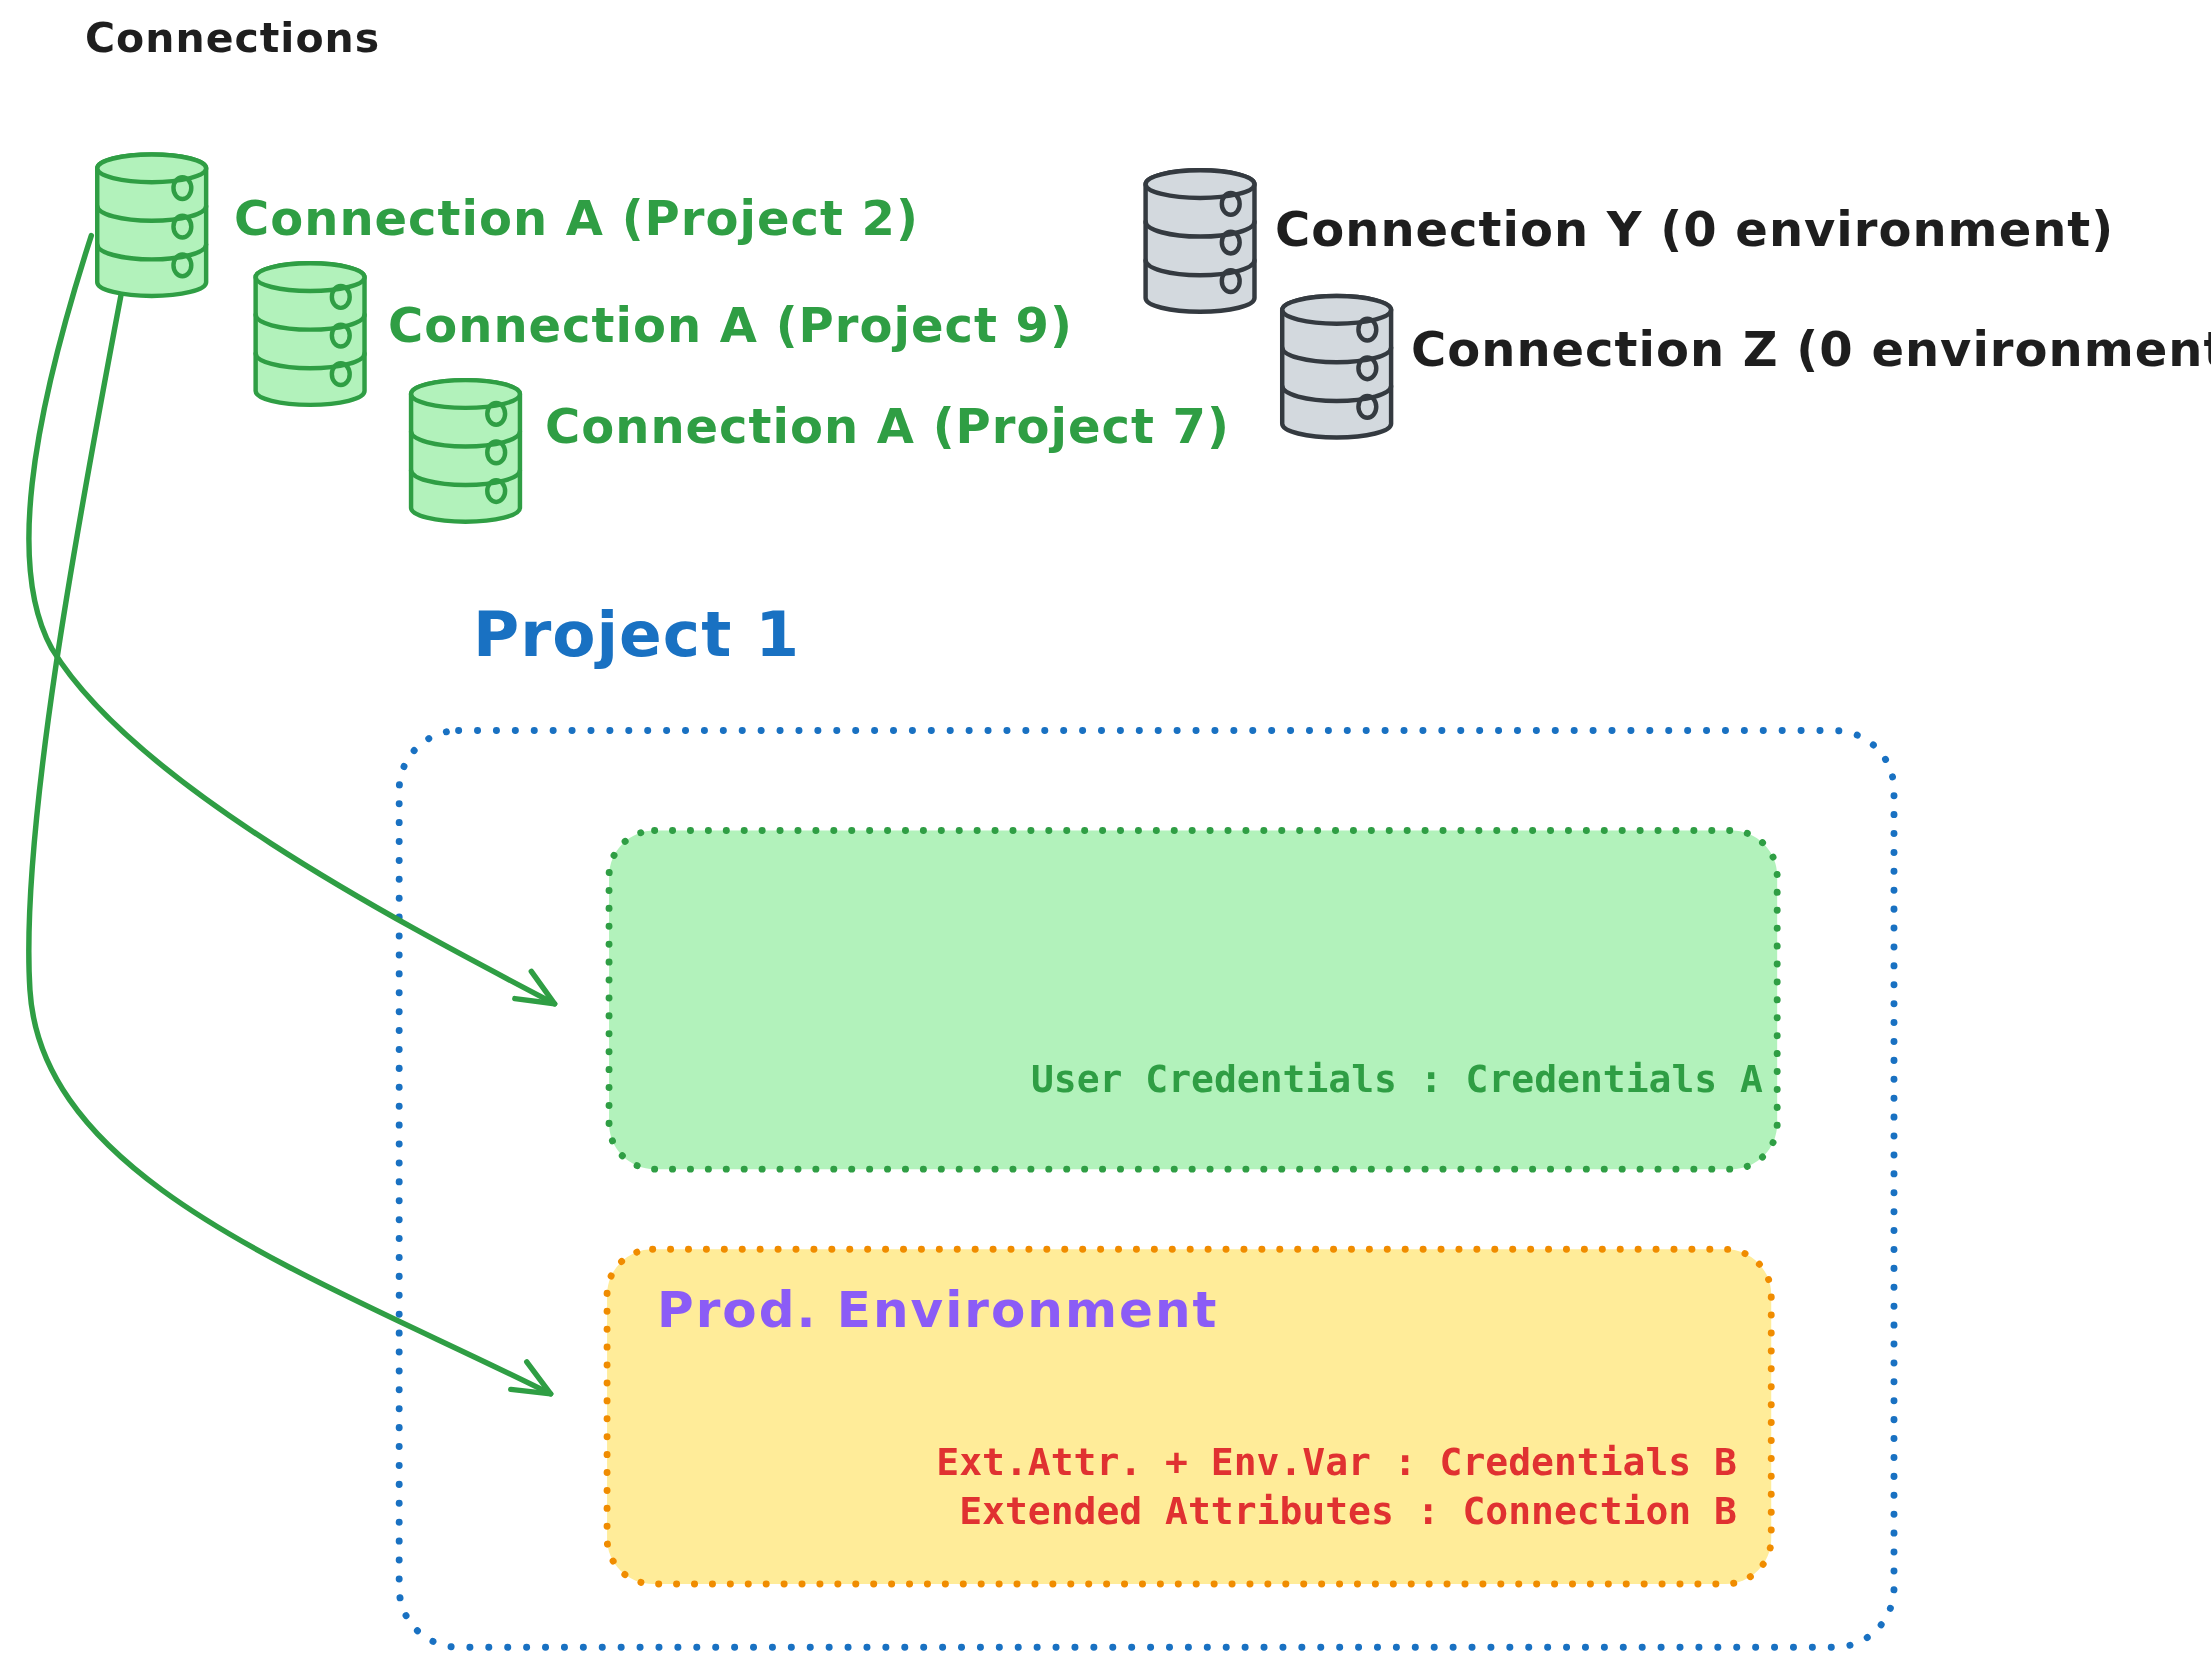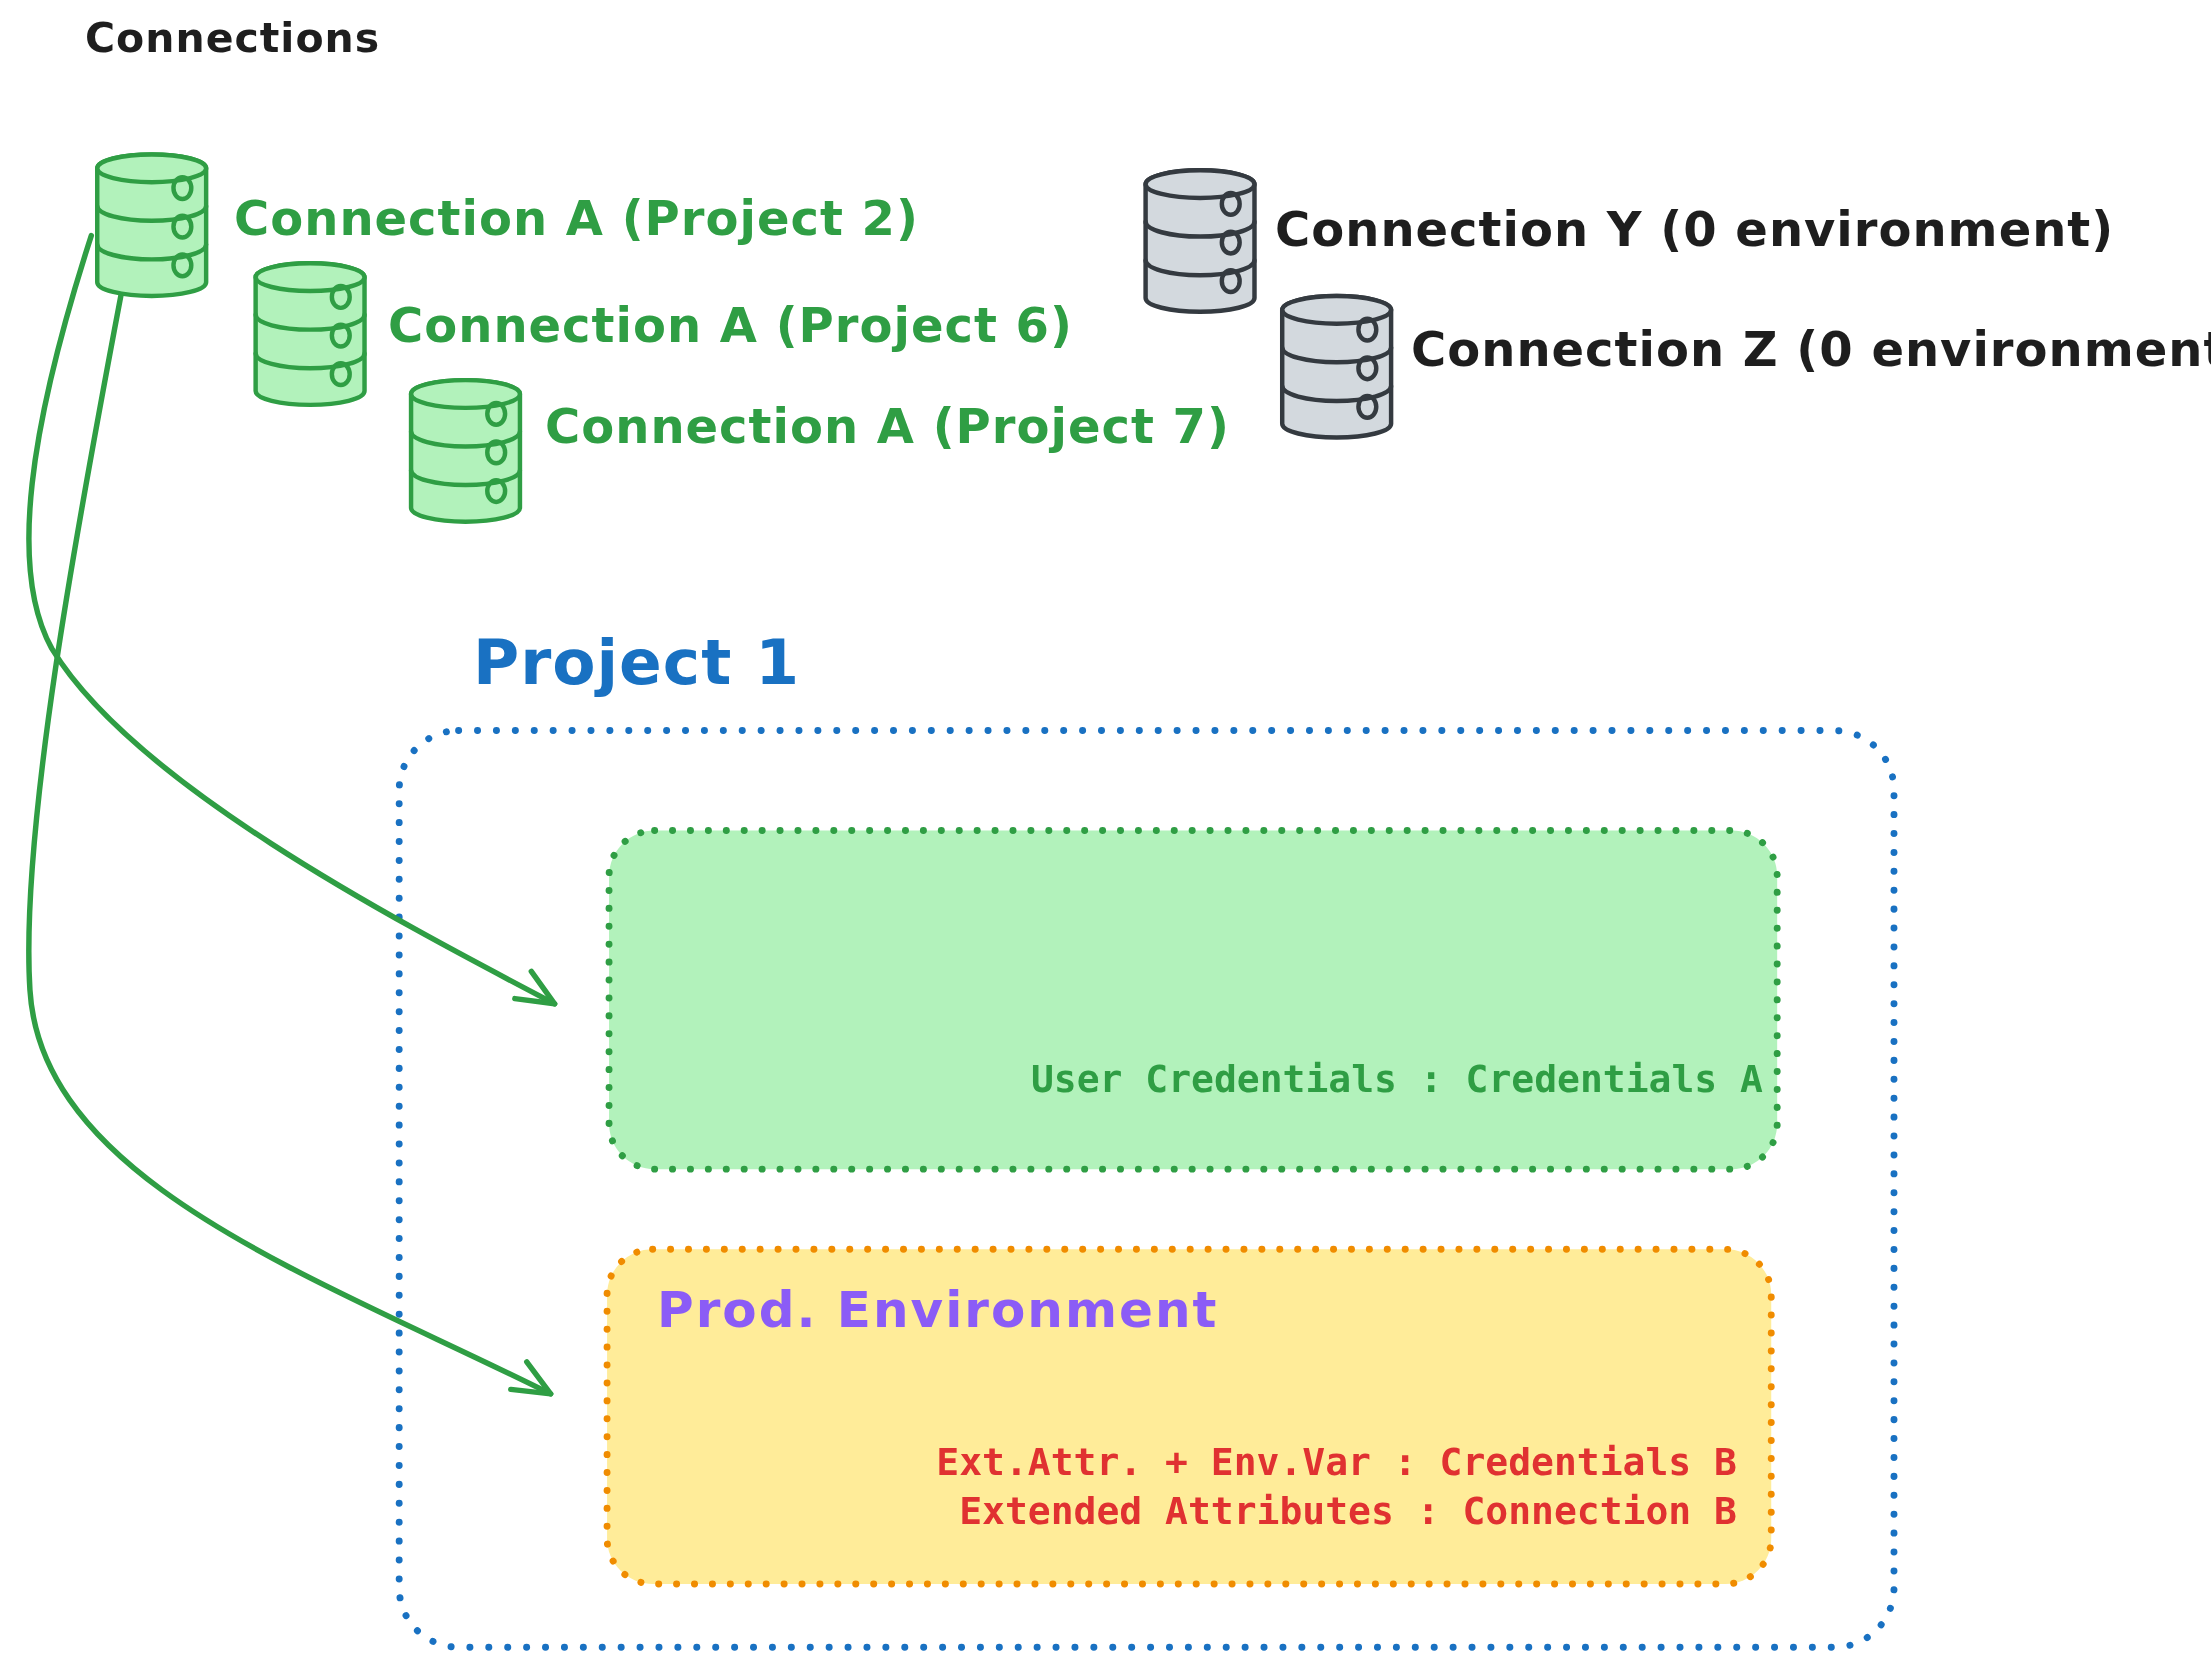--- a/index.html
+++ b/index.html
@@ -46,21 +46,20 @@
   .lbl-a1 { left: 234px;  top: 192px; }
   .lbl-a2 { left: 388px;  top: 299px; }
   .lbl-a3 { left: 545px;  top: 400px; }
   .lbl-y  { left: 1275px; top: 203px; }
   .lbl-z  { left: 1411px; top: 323px; }
   .project-title {
     left: 473px; top: 600px;
     font-size: 63px;
     font-weight: 700;
     color: #1971c2;
-    margin-top: 28px;
   }
   .dev-title {
     left: 653px; top: 869px;
     font-size: 50px;
     letter-spacing: 2px;
     color: #2f9e44;
   }
   .dev-cred-line {
     right: 449px;          
     top: 1059px;
@@ -117,21 +116,21 @@
     <use href="#db-cylinder" transform="translate(253,262)" style="--cyl-fill:#b2f2bb; --cyl-stroke:#2f9e44"></use>
     <use href="#db-cylinder" transform="translate(410,380)" style="--cyl-fill:#b2f2bb; --cyl-stroke:#2f9e44"></use>
 
     <use href="#db-cylinder" transform="translate(1152,168)" style="--cyl-fill:#d3d9de; --cyl-stroke:#343a40"></use>
     <use href="#db-cylinder" transform="translate(1290,295)" style="--cyl-fill:#d3d9de; --cyl-stroke:#343a40"></use>
   </svg>
 
   <div class="txt hand connections-title">Connections</div>
 
   <div class="txt hand conn-label-green lbl-a1">Connection A (Project 2)</div>
-  <div class="txt hand conn-label-green lbl-a2">Connection A (Project 6)</div>
+  <div class="txt hand conn-label-green lbl-a2">Connection A (Project 9)</div>
   <div class="txt hand conn-label-green lbl-a3">Connection A (Project 7)</div>
 
   <div class="txt hand conn-label-dark lbl-y">Connection Y (0 environment)</div>
   <div class="txt hand conn-label-dark lbl-z">Connection Z (0 environment)</div>
 
   <div class="txt hand project-title">Project 1</div>
 
   <div class="txt mono dev-cred-line">User Credentials : Credentials A</div>
 
   <div class="txt hand prod-title">Prod. Environment</div>

